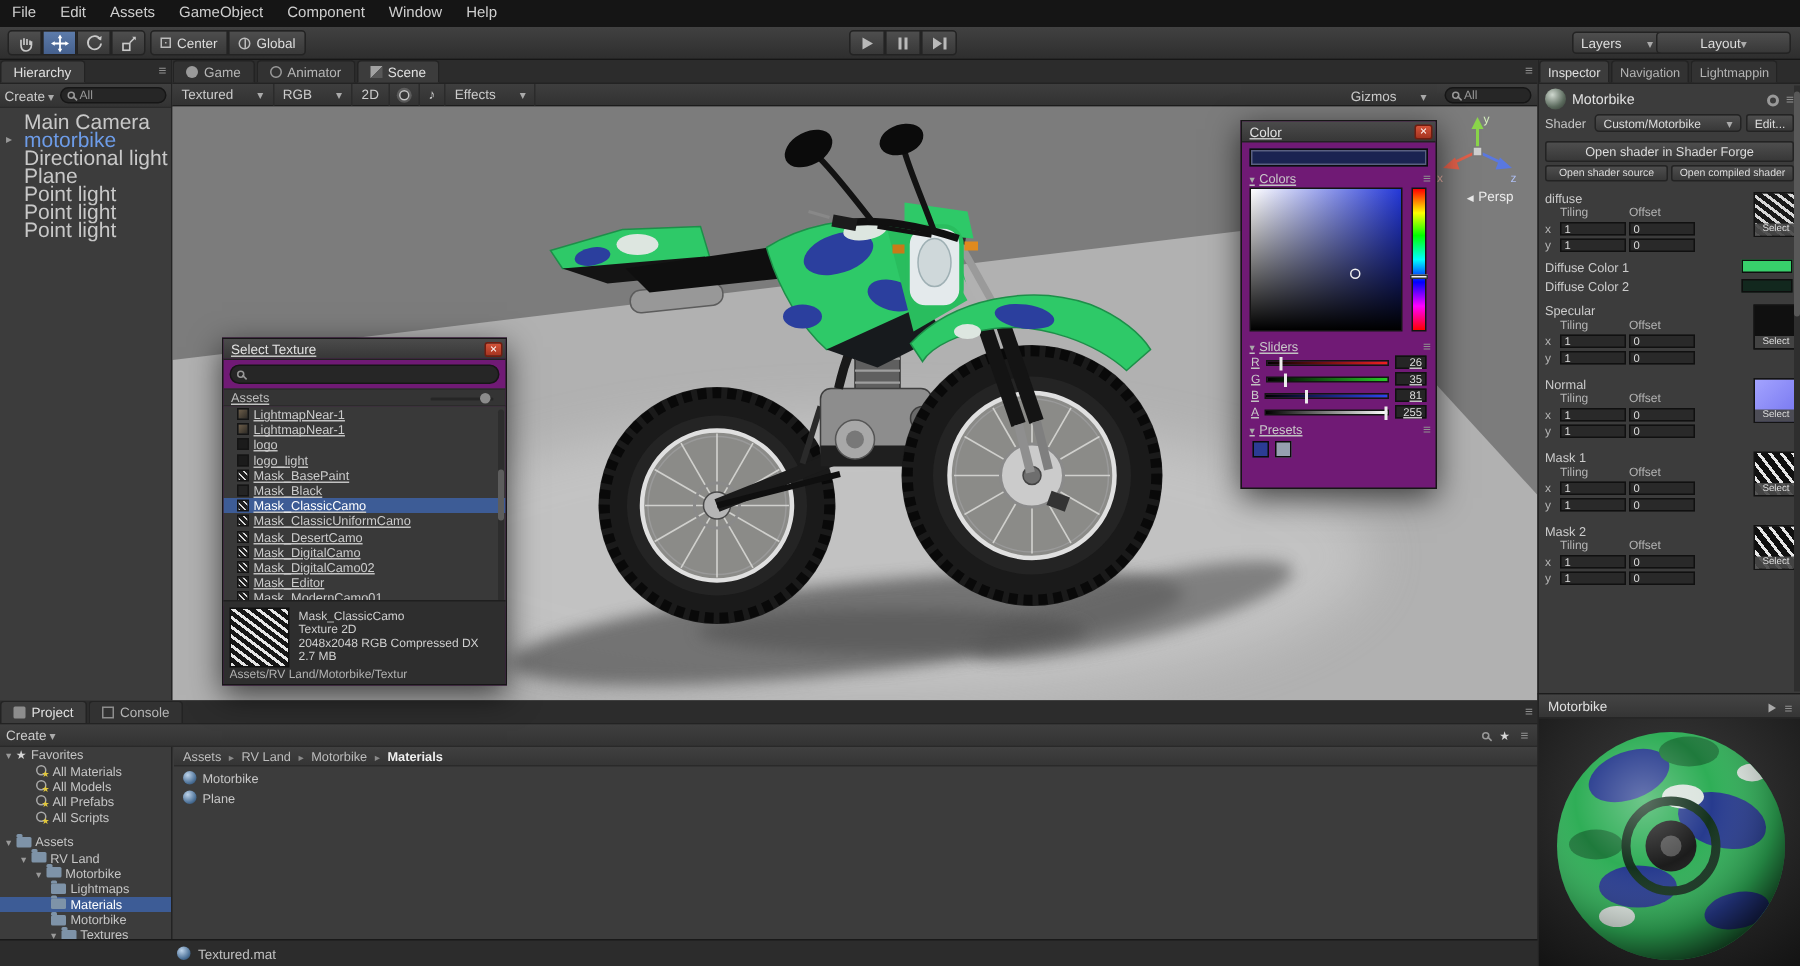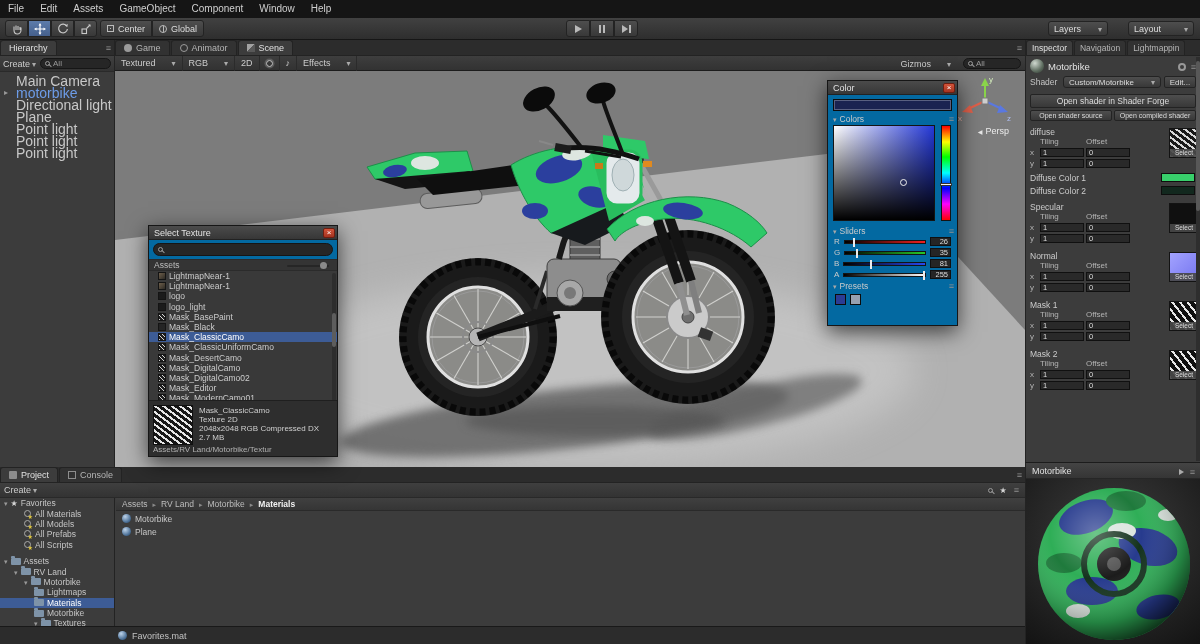--- a/index.html
+++ b/index.html
@@ -33,21 +33,21 @@
   .playbtn:first-child{border-radius:3px 0 0 3px;}
   .playbtn:last-child{border-radius:0 3px 3px 0;}
   .i-play{width:0;height:0;border-left:7px solid #b9b9b9;border-top:4px solid transparent;border-bottom:4px solid transparent;display:inline-block;}
   .i-pause{display:inline-flex;gap:2px;}
   .i-pause i{width:2px;height:8px;background:#b9b9b9;display:block;}
   .i-step{display:inline-flex;align-items:center;gap:1px;}
   .i-step .t{width:0;height:0;border-left:6px solid #b9b9b9;border-top:4px solid transparent;border-bottom:4px solid transparent;}
   .i-step .b{width:2px;height:8px;background:#b9b9b9;}
   .dd-btn{background:linear-gradient(#4e4e4e,#383838);border:1px solid #232323;border-radius:3px;display:flex;align-items:center;justify-content:space-between;padding:0 5px;font-size:9px;color:#ddd;}
   #layers-dd{position:absolute;right:92px;top:3px;width:60px;height:15px;}
-  #layout-dd{position:absolute;right:6px;top:3px;width:66px;height:15px;}
+  #layout-dd{position:absolute;right:6px;top:3px;width:90px;height:15px;justify-content:center;}
   .i-down::after{content:"▾";font-size:8px;color:#aaa;}
   .i-menu::after{content:"≡";color:#909090;font-size:9px;}
 
   
   .tabstrip{height:16px;background:#2c2c2c;display:flex;align-items:flex-end;position:relative;border-bottom:1px solid #232323;}
   .tab{height:15px;padding:0 8px;font-size:9px;color:#b5b5b5;background:#323232;border:1px solid #232323;border-bottom:none;border-radius:3px 3px 0 0;display:flex;align-items:center;gap:4px;margin-right:1px;}
   .tab.active{background:#3c3c3c;color:#e0e0e0;}
   .panel-menu{position:absolute;right:3px;top:2px;}
 
   
@@ -72,21 +72,21 @@
   .i-sun{width:7px;height:7px;border:1px solid #c5c5c5;border-radius:50%;box-shadow:0 0 0 1.5px rgba(197,197,197,.25);display:inline-block;}
   .i-game{width:8px;height:8px;background:#9a9a9a;border-radius:50%;display:inline-block;}
   .i-anim{width:8px;height:8px;border:1px solid #9a9a9a;border-radius:50%;display:inline-block;}
   .i-scene{width:8px;height:8px;background:linear-gradient(135deg,#a2a2a2 50%,#585858 50%);display:inline-block;}
   #viewport{position:absolute;left:0;top:31px;width:910px;height:396px;overflow:hidden;background:#7c7c7c;}
   #axis-gizmo{position:absolute;right:10px;top:2px;width:60px;height:54px;}
   #persp{position:absolute;right:16px;top:55px;font-size:9px;color:#ececec;display:flex;align-items:center;gap:3px;}
   .i-ltri::after{content:"◀";font-size:6px;color:#e8e8e8;}
 
   
-  .dialog{position:absolute;background:#0369a1;border:1px solid #161616;box-shadow:0 6px 20px rgba(0,0,0,.65);z-index:10;}
+  .dialog{position:absolute;background:#701a75;border:1px solid #161616;box-shadow:0 6px 20px rgba(0,0,0,.65);z-index:10;text-decoration:underline;}
   .dlg-title{height:14px;background:linear-gradient(#4b4b4b,#373737);border-bottom:1px solid #222;display:flex;align-items:center;padding:0 5px;font-size:9px;color:#e2e2e2;position:relative;}
   .dlg-close{position:absolute;right:2px;top:2px;width:12px;height:10px;background:linear-gradient(#d4543a,#a53420);border:1px solid #6f1d10;color:#fff;border-radius:2px;text-align:center;line-height:8px;font-size:8px;}
   .dlg-close::after{content:"×";}
 
   
   #select-texture{left:148px;top:225px;width:190px;height:232px;}
   .st-search{margin:3px 4px;height:13px;}
   .st-assets{height:12px;background:#343434;border-top:1px solid #2b2b2b;border-bottom:1px solid #2b2b2b;display:flex;align-items:center;padding:0 5px;font-size:8.5px;color:#bdbdbd;position:relative;}
   .st-zoom{position:absolute;right:8px;top:5px;width:42px;height:2px;background:#262626;border-radius:2px;}
   .st-zoom i{position:absolute;right:2px;top:-3px;width:7px;height:7px;border-radius:50%;background:#8b8b8b;display:block;}
@@ -978,16 +978,16 @@
           <circle cx="88" cy="85" r="17" fill="#1c1c1c"></circle>
           <circle cx="88" cy="85" r="7" fill="#555"></circle>
         </g>
         <circle cx="88" cy="85" r="76" fill="url(#shade)"></circle>
       </svg>
     </div>
   </div>
 
   <div id="statusbar">
     <span class="icon-matsphere"></span>
-    <span>Favorites.mat</span>
+    <span>Textured.mat</span>
   </div>
 
 </div>
 
 </body></html>

